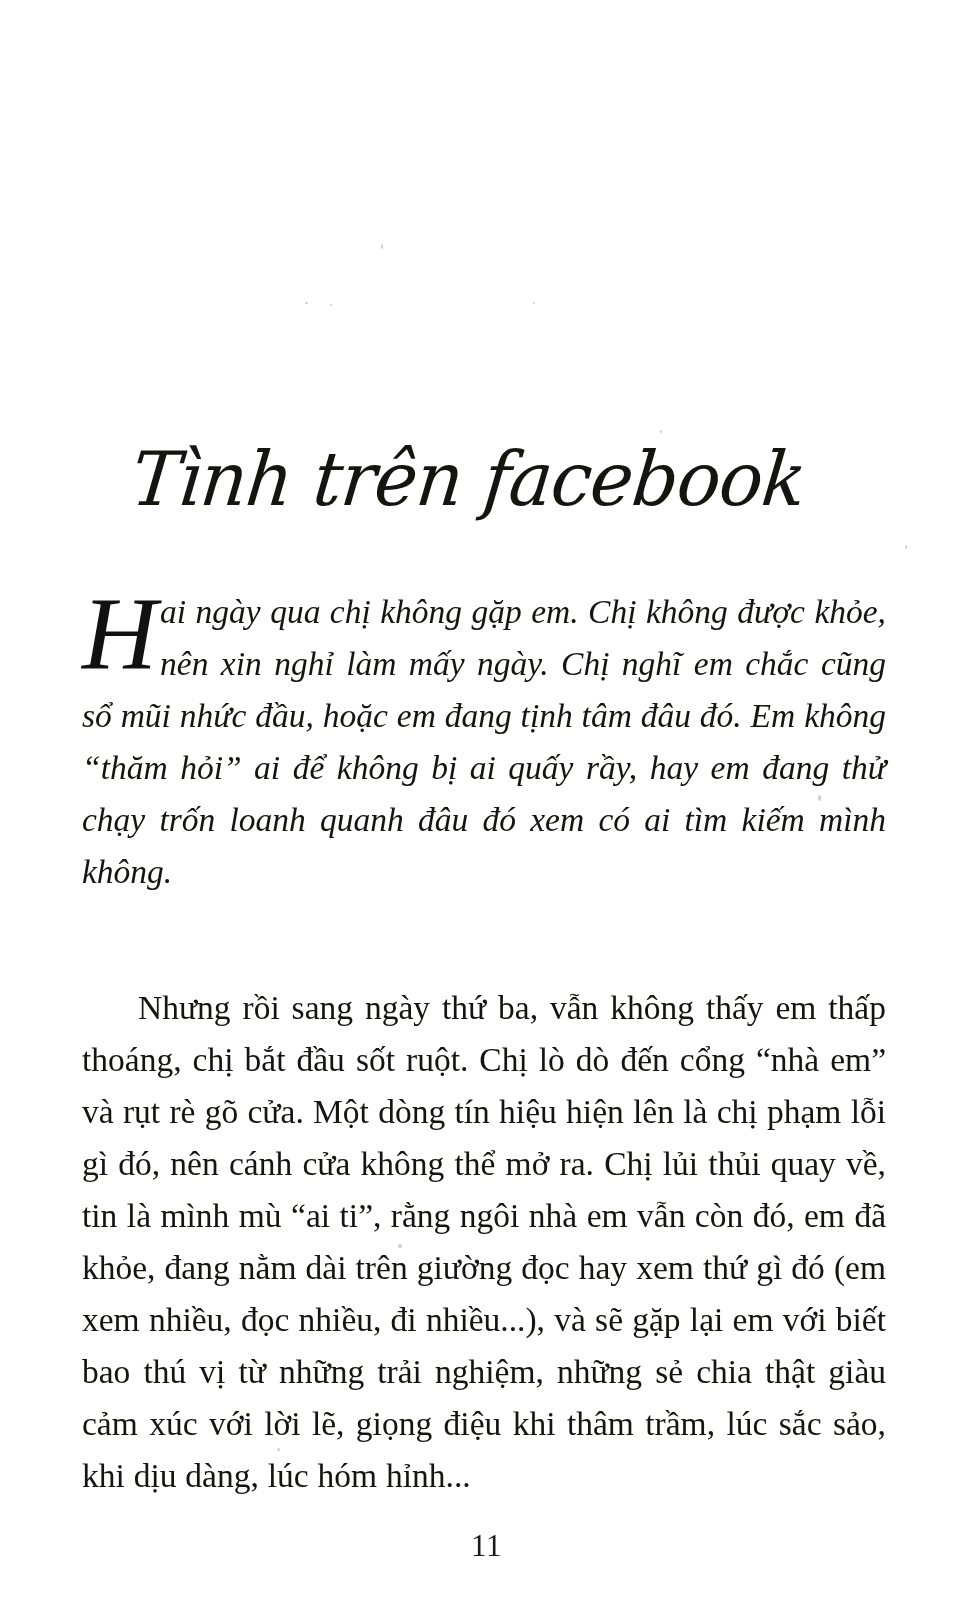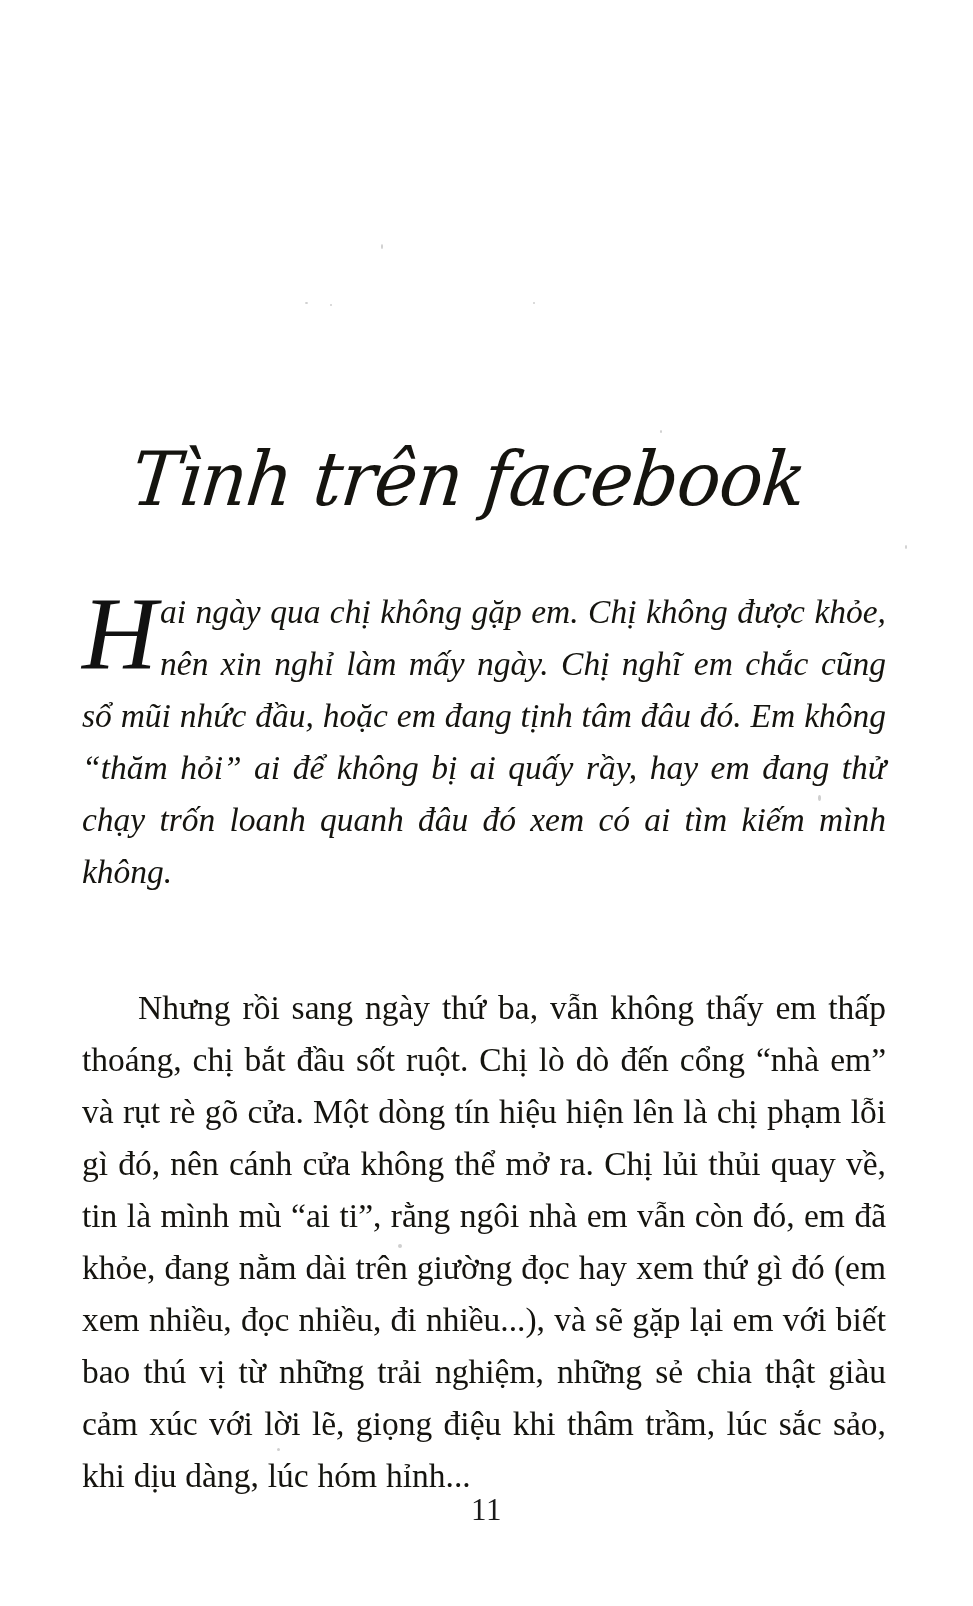--- a/index.html
+++ b/index.html
@@ -83,21 +83,21 @@
     padding-right: 3px;
     margin-bottom: -6px;
     font-weight: 400;
     color: #111111;
   }
 
   
   .folio {
     position: absolute;
     left: 0;
-    top: 1494px;
+    top: 1530px;
     width: 973px;
     text-align: center;
     font-size: 31px;
     line-height: 1;
     color: #1a1a1a;
     letter-spacing: 0.5px;
   }
 </style>
 </head>
 <body>

